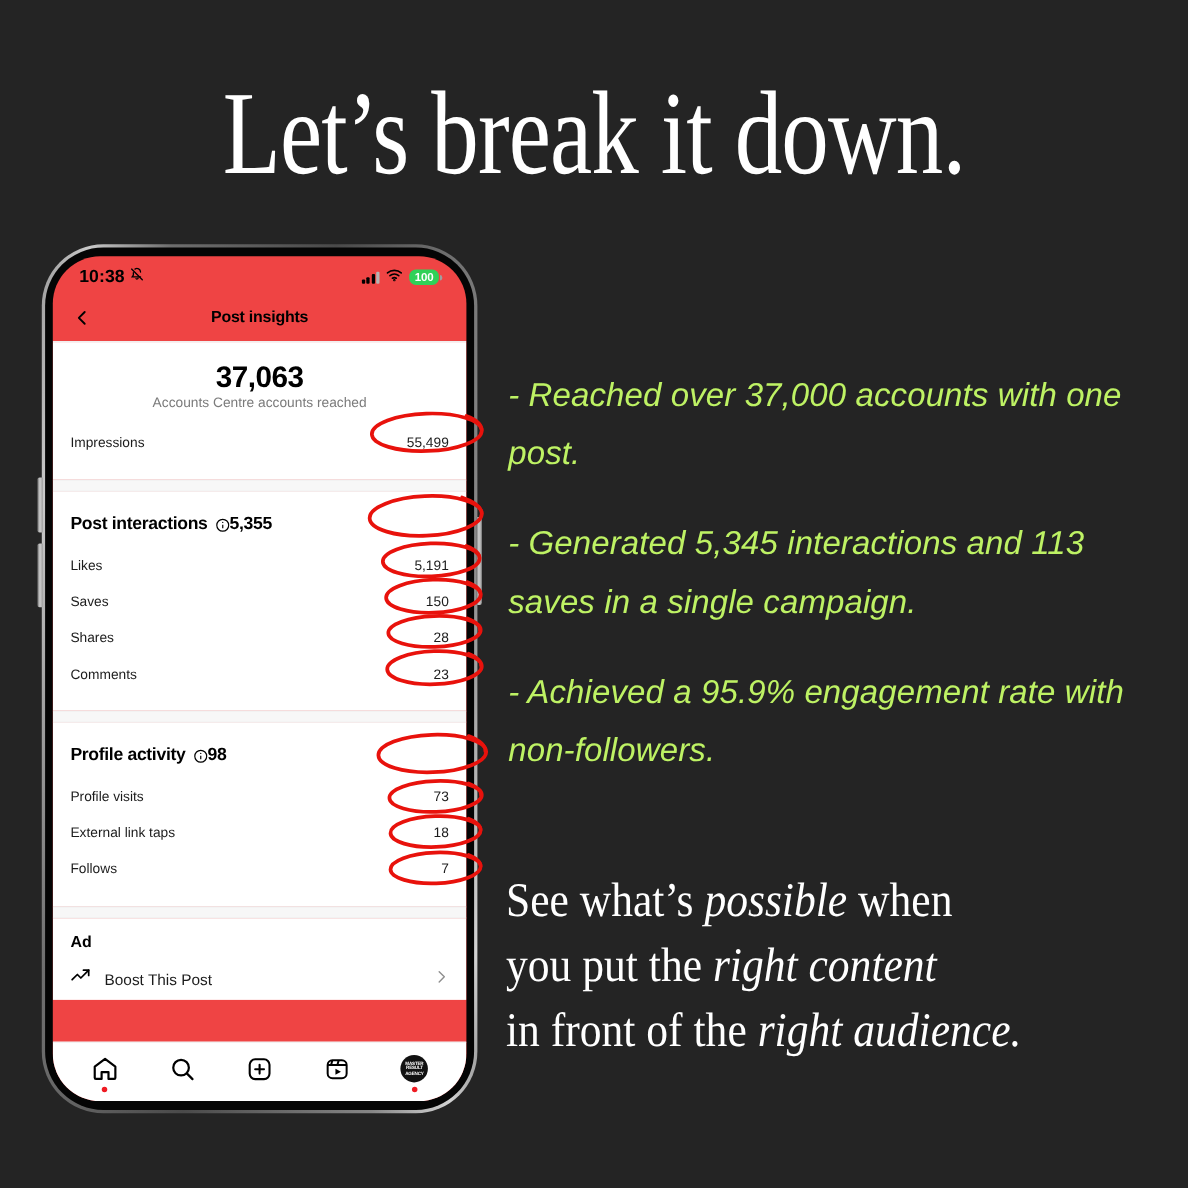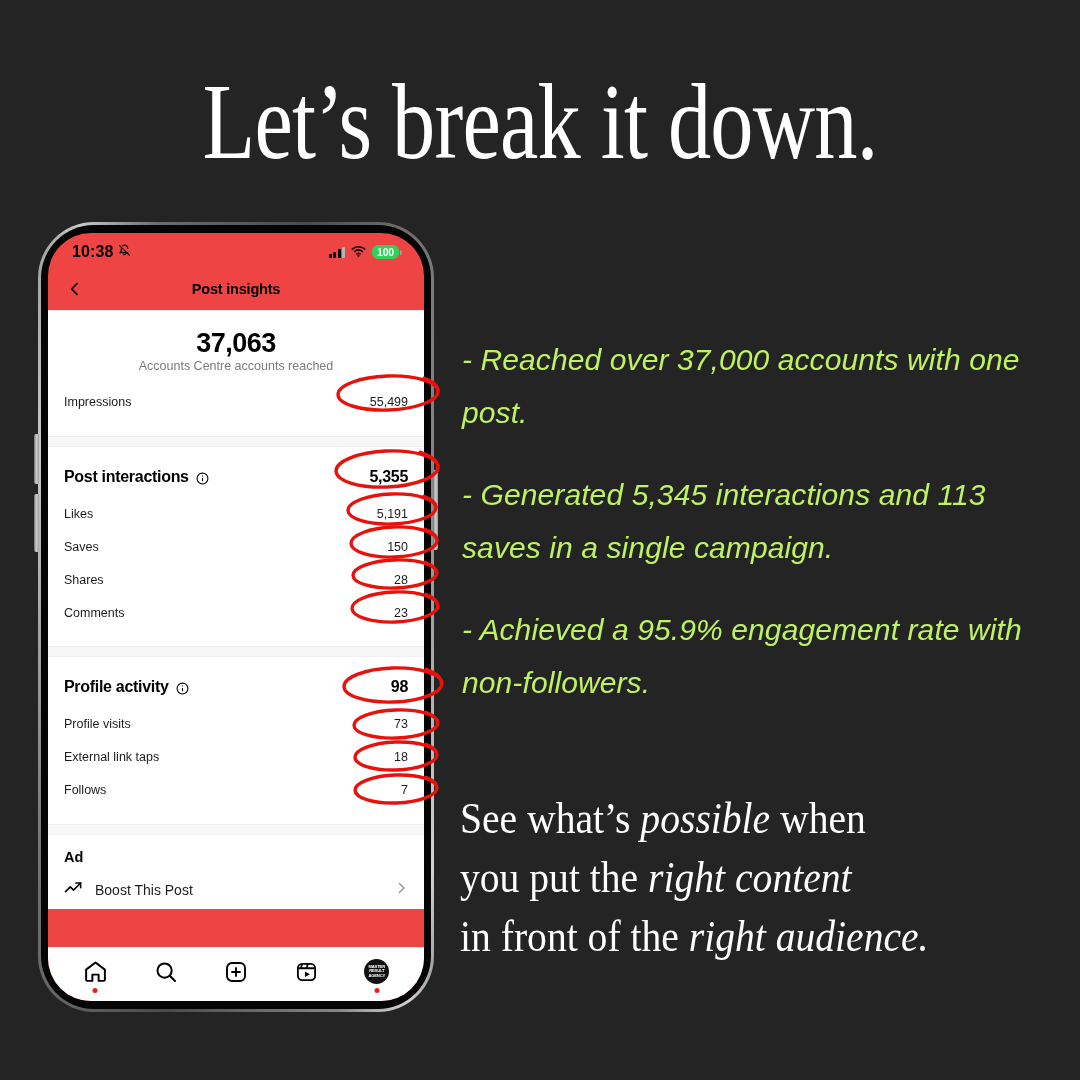--- a/index.html
+++ b/index.html
@@ -173,21 +173,20 @@
     justify-content: space-between;
     padding: 0 16px;
     height: 33px;
   }
   .row-label { font-size: 12.5px; color: #1c1c1c; }
   .row-value { font-size: 12.5px; color: #1c1c1c; }
 
   .section-head {
     display: flex;
     align-items: center;
-    justify-content: space-between;
     padding: 0 16px;
     height: 40px;
   }
   .section-head .left { display: flex; align-items: center; gap: 7px; }
   .section-title { font-size: 16px; font-weight: 700; color: #000; letter-spacing: -0.3px; }
   .section-total { font-size: 16px; font-weight: 700; color: #000; letter-spacing: -0.3px; }
 
   .info-icon { display: inline-block; width: 13px; height: 13px; }
 
   .ad-head { padding: 14px 16px 6px; font-size: 14.5px; font-weight: 700; color: #000; }

